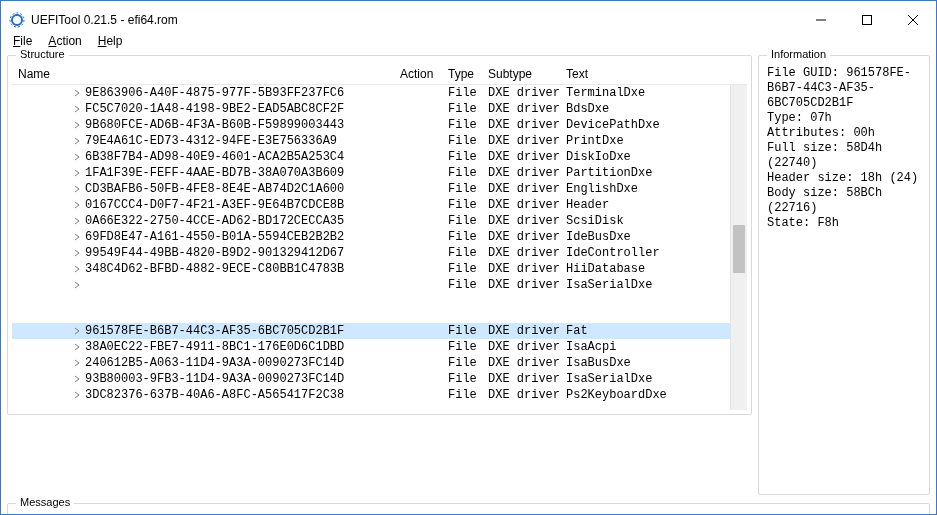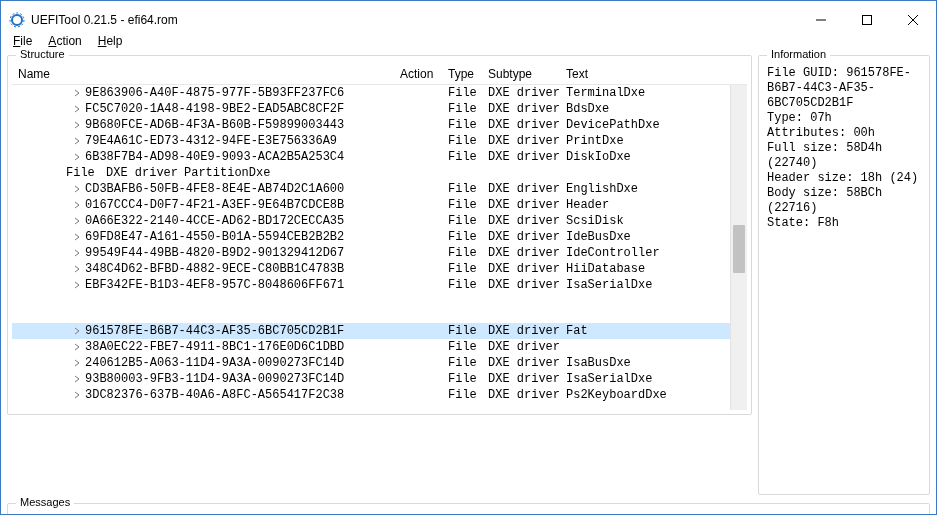--- a/index.html
+++ b/index.html
@@ -242,28 +242,36 @@
                 <div class="col col-subtype">DXE driver</div>
                 <div class="col col-text">PrintDxe</div>
               </div>
               <div class="tree-row">
                 <div class="col col-name">
                   <span class="expander">
                     <svg width="8" height="8" viewBox="0 0 8 8">
                       <polyline points="2,1 6,4 2,7" fill="none" stroke="#7a7a7a" stroke-width="1"></polyline>
                     </svg>
                   </span>
-                  <span>6B38F7B4-AD98-40E9-9093-ACA2B5A253C4</span>
+                  <span>6B38F7B4-AD98-40E9-4601-ACA2B5A253C4</span>
                 </div>
                 <div class="col col-action"></div>
                 <div class="col col-type">File</div>
                 <div class="col col-subtype">DXE driver</div>
                 <div class="col col-text">DiskIoDxe</div>
               </div>
               <div class="tree-row">
+                <div class="col col-name">
+                  <span class="expander">
+                    <svg width="8" height="8" viewBox="0 0 8 8">
+                      <polyline points="2,1 6,4 2,7" fill="none" stroke="#7a7a7a" stroke-width="1"></polyline>
+                    </svg>
+                  </span>
+                  <span>1FA1F39E-FEFF-4AAE-BD7B-38A070A3B609</span>
+                </div>
                 <div class="col col-action"></div>
                 <div class="col col-type">File</div>
                 <div class="col col-subtype">DXE driver</div>
                 <div class="col col-text">PartitionDxe</div>
               </div>
               <div class="tree-row">
                 <div class="col col-name">
                   <span class="expander">
                     <svg width="8" height="8" viewBox="0 0 8 8">
                       <polyline points="2,1 6,4 2,7" fill="none" stroke="#7a7a7a" stroke-width="1"></polyline>
@@ -290,21 +298,21 @@
                 <div class="col col-subtype">DXE driver</div>
                 <div class="col col-text">Header</div>
               </div>
               <div class="tree-row">
                 <div class="col col-name">
                   <span class="expander">
                     <svg width="8" height="8" viewBox="0 0 8 8">
                       <polyline points="2,1 6,4 2,7" fill="none" stroke="#7a7a7a" stroke-width="1"></polyline>
                     </svg>
                   </span>
-                  <span>0A66E322-2140-4CCE-AD62-BD172CECCA35</span>
+                  <span>0A66E322-2750-4CCE-AD62-BD172CECCA35</span>
                 </div>
                 <div class="col col-action"></div>
                 <div class="col col-type">File</div>
                 <div class="col col-subtype">DXE driver</div>
                 <div class="col col-text">ScsiDisk</div>
               </div>
               <div class="tree-row">
                 <div class="col col-name">
                   <span class="expander">
                     <svg width="8" height="8" viewBox="0 0 8 8">
@@ -346,21 +354,20 @@
                 <div class="col col-subtype">DXE driver</div>
                 <div class="col col-text">HiiDatabase</div>
               </div>
               <div class="tree-row">
                 <div class="col col-name">
                   <span class="expander">
                     <svg width="8" height="8" viewBox="0 0 8 8">
                       <polyline points="2,1 6,4 2,7" fill="none" stroke="#7a7a7a" stroke-width="1"></polyline>
                     </svg>
                   </span>
-                  <span>EBF342FE-B1D3-4EF8-957C-8048606FF671</span>
                 </div>
                 <div class="col col-action"></div>
                 <div class="col col-type">File</div>
                 <div class="col col-subtype">DXE driver</div>
                 <div class="col col-text">IsaSerialDxe</div>
               </div>
               <div class="tree-row sel">
                 <div class="col col-name">
                   <span class="expander">
                     <svg width="8" height="8" viewBox="0 0 8 8">
@@ -379,20 +386,21 @@
                   <span class="expander">
                     <svg width="8" height="8" viewBox="0 0 8 8">
                       <polyline points="2,1 6,4 2,7" fill="none" stroke="#7a7a7a" stroke-width="1"></polyline>
                     </svg>
                   </span>
                   <span>38A0EC22-FBE7-4911-8BC1-176E0D6C1DBD</span>
                 </div>
                 <div class="col col-action"></div>
                 <div class="col col-type">File</div>
                 <div class="col col-subtype">DXE driver</div>
+                <div class="col col-text">IsaAcpi</div>
               </div>
               <div class="tree-row">
                 <div class="col col-name">
                   <span class="expander">
                     <svg width="8" height="8" viewBox="0 0 8 8">
                       <polyline points="2,1 6,4 2,7" fill="none" stroke="#7a7a7a" stroke-width="1"></polyline>
                     </svg>
                   </span>
                   <span>240612B5-A063-11D4-9A3A-0090273FC14D</span>
                 </div>

